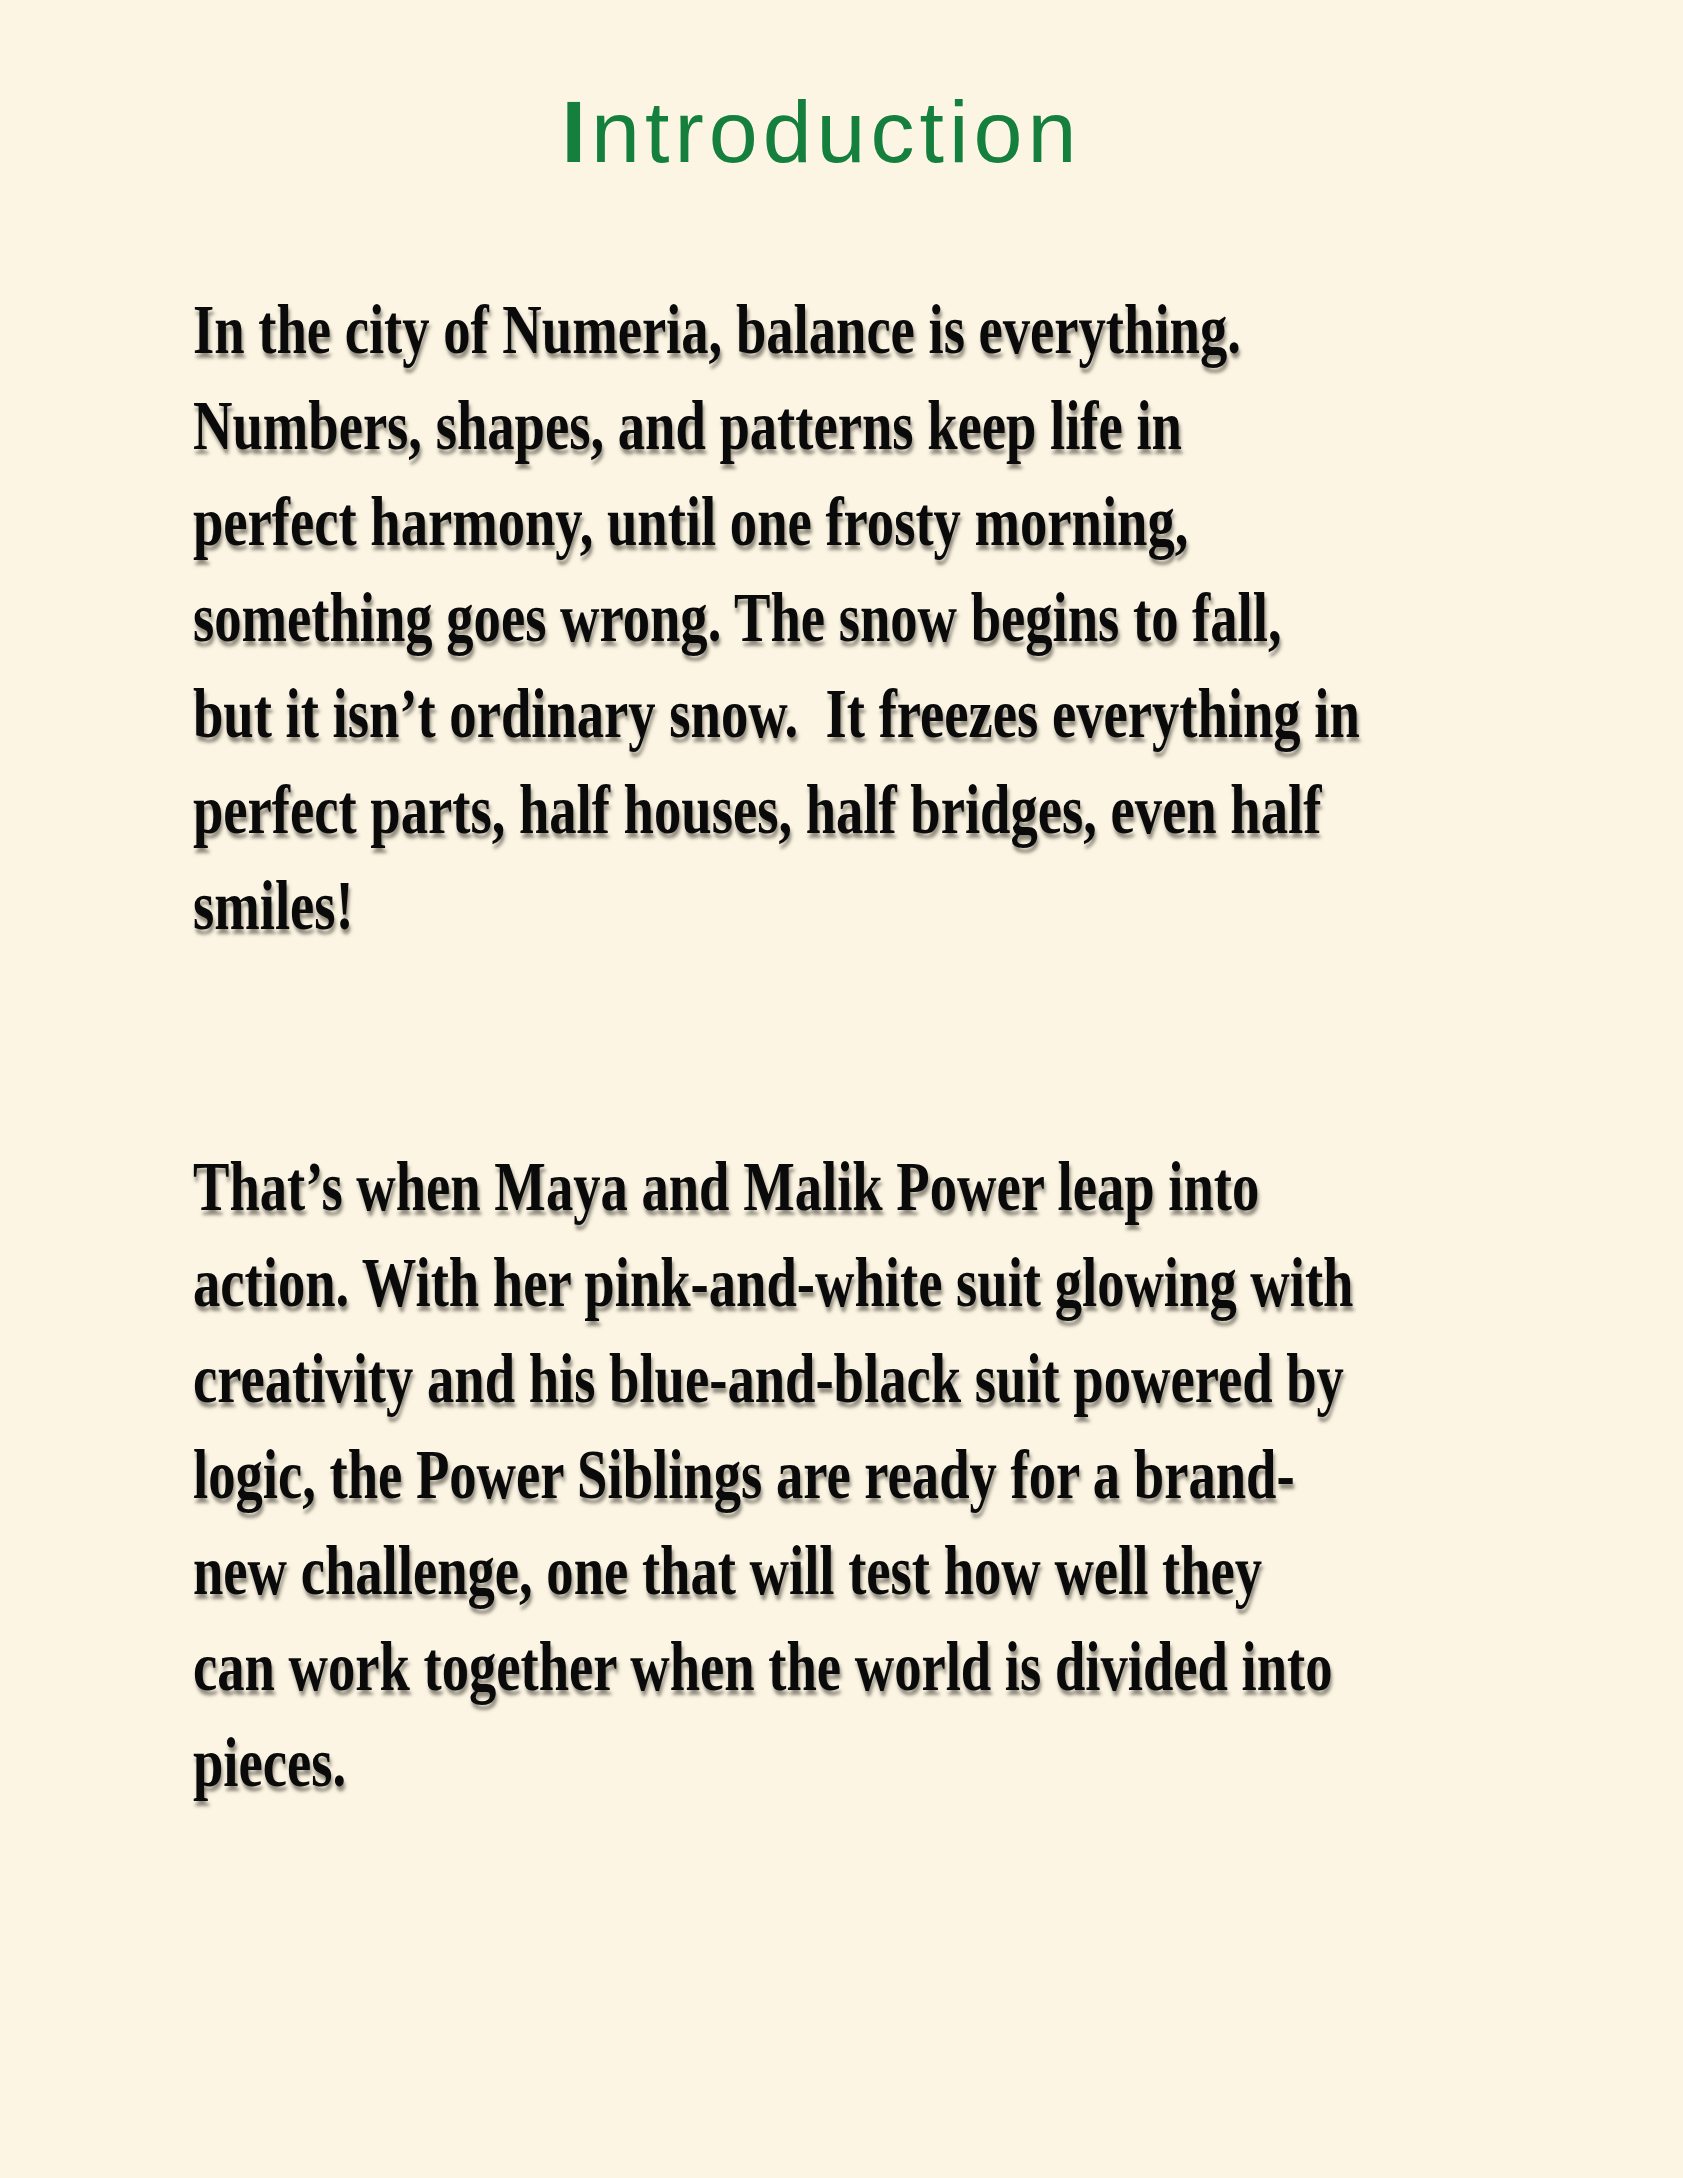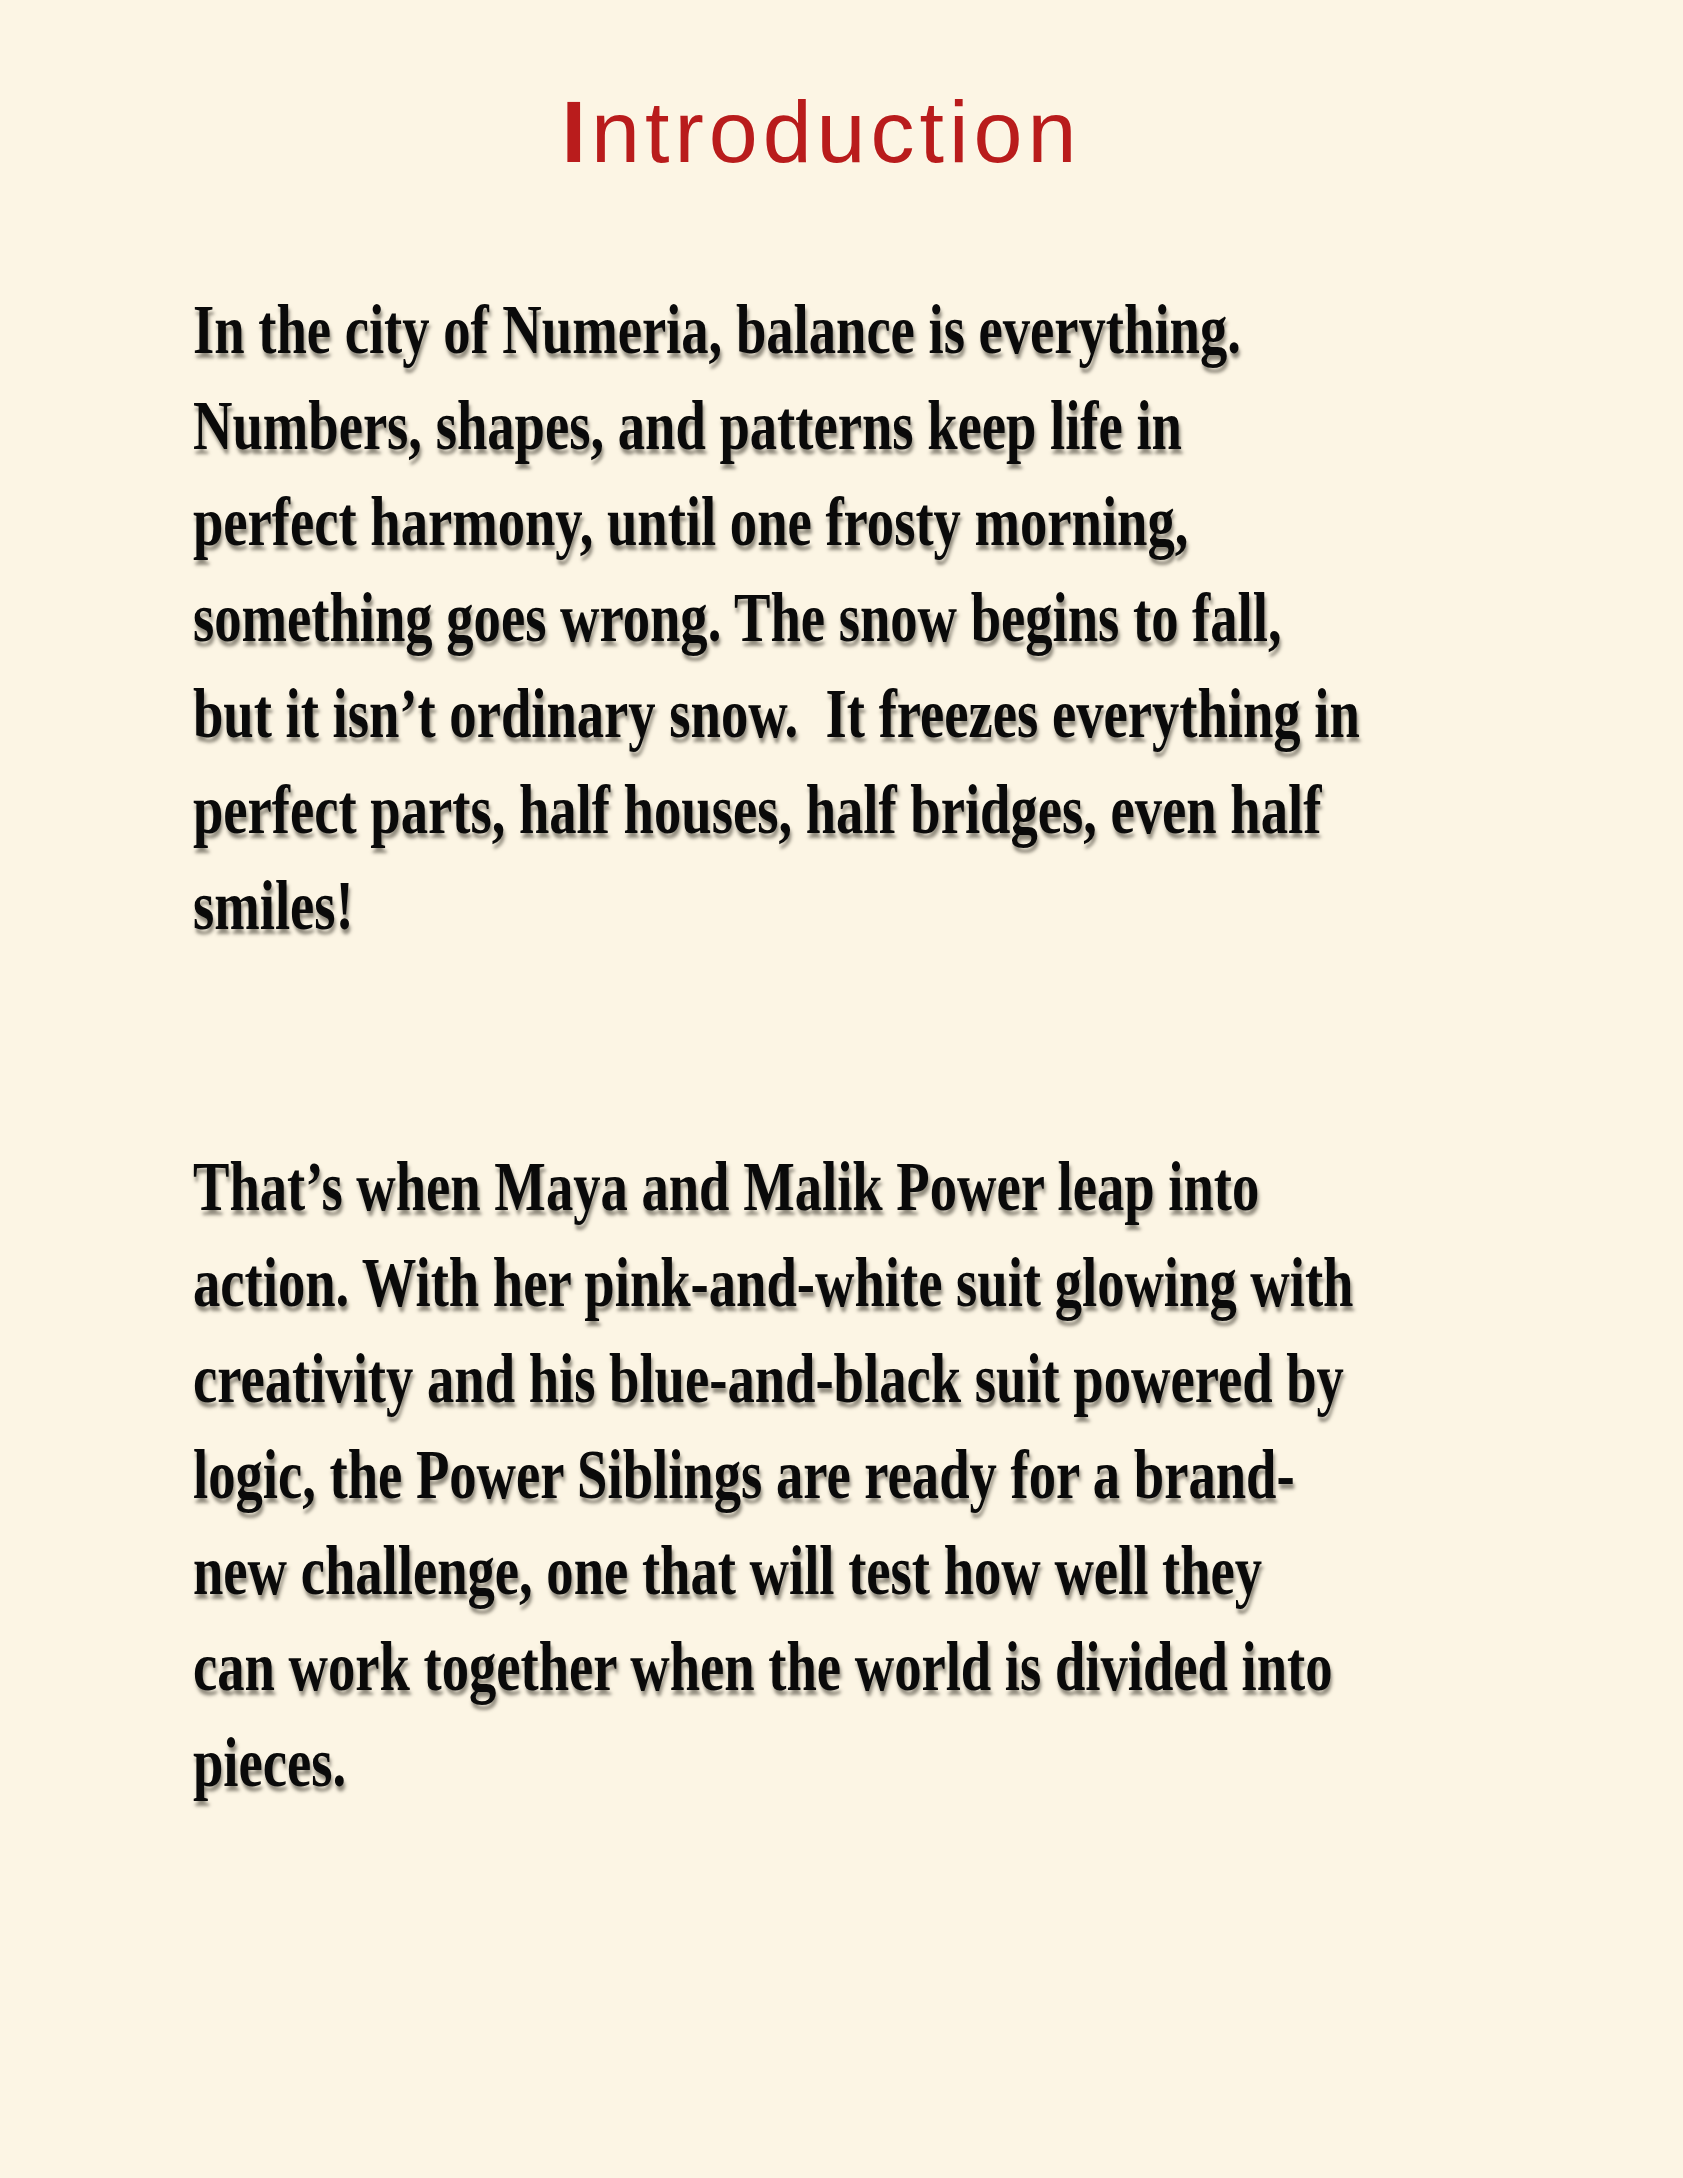--- a/index.html
+++ b/index.html
@@ -22,21 +22,21 @@
     width: 1683px;
     box-sizing: border-box;
     padding-right: 40px;
     margin: 0;
     text-align: center;
     font-family: "Liberation Sans", sans-serif;
     font-weight: 400;
     font-size: 88px;
     line-height: 1.12;
     letter-spacing: 5px;
-    color: #b91c1c;
+    color: #15803d;
   }
   .title::first-letter {
     font-weight: 700;
   }
   .para {
     position: absolute;
     left: 193px;
     width: 1851px;
     margin: 0;
     transform: scaleX(0.78);

